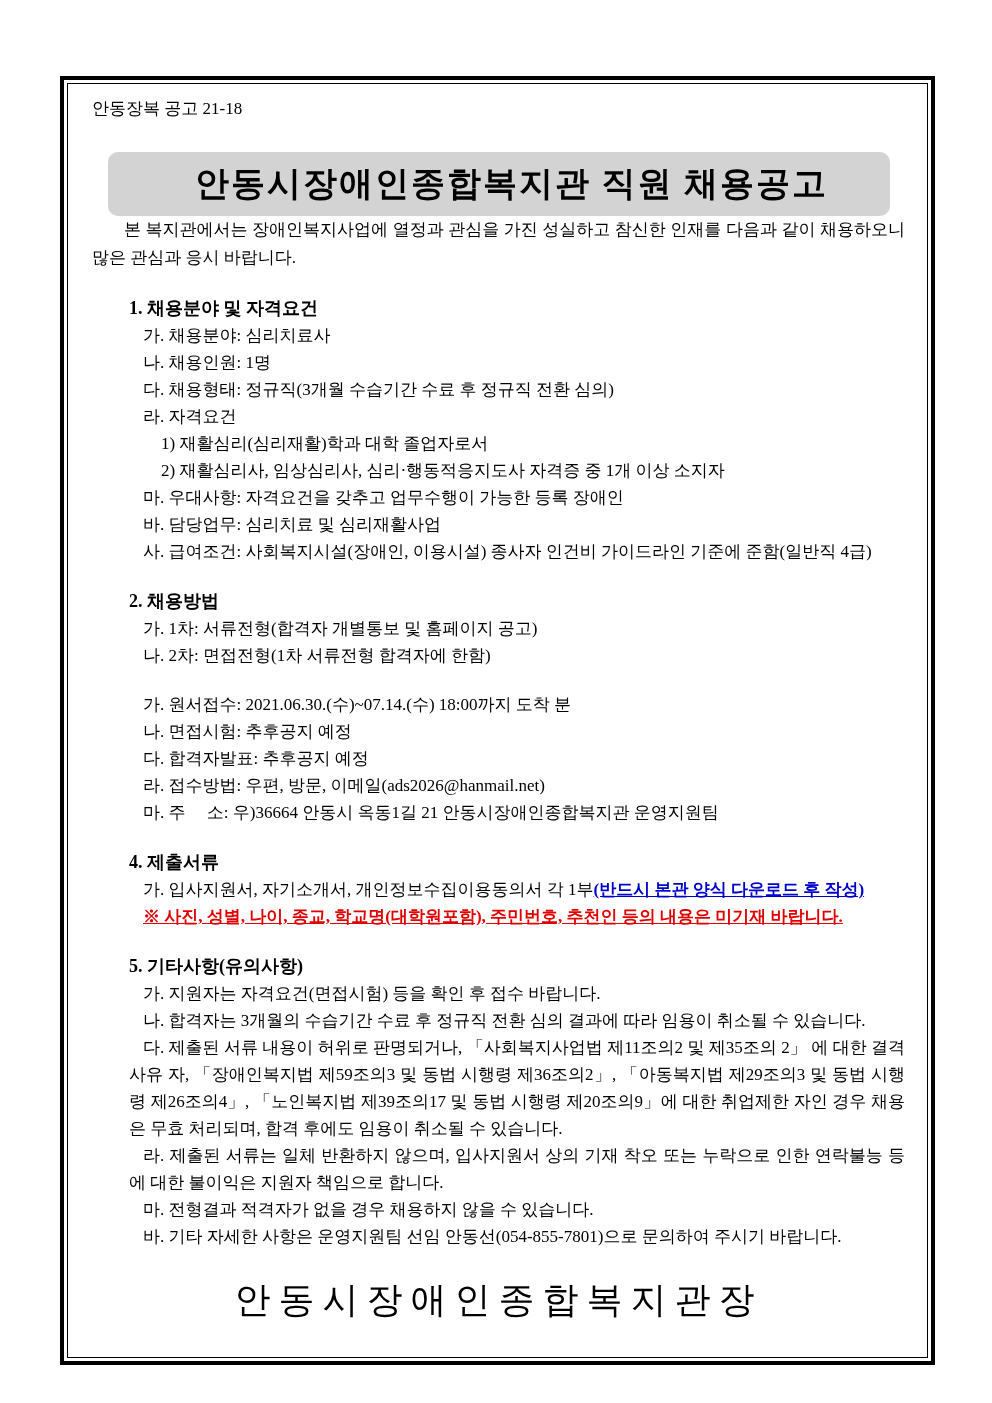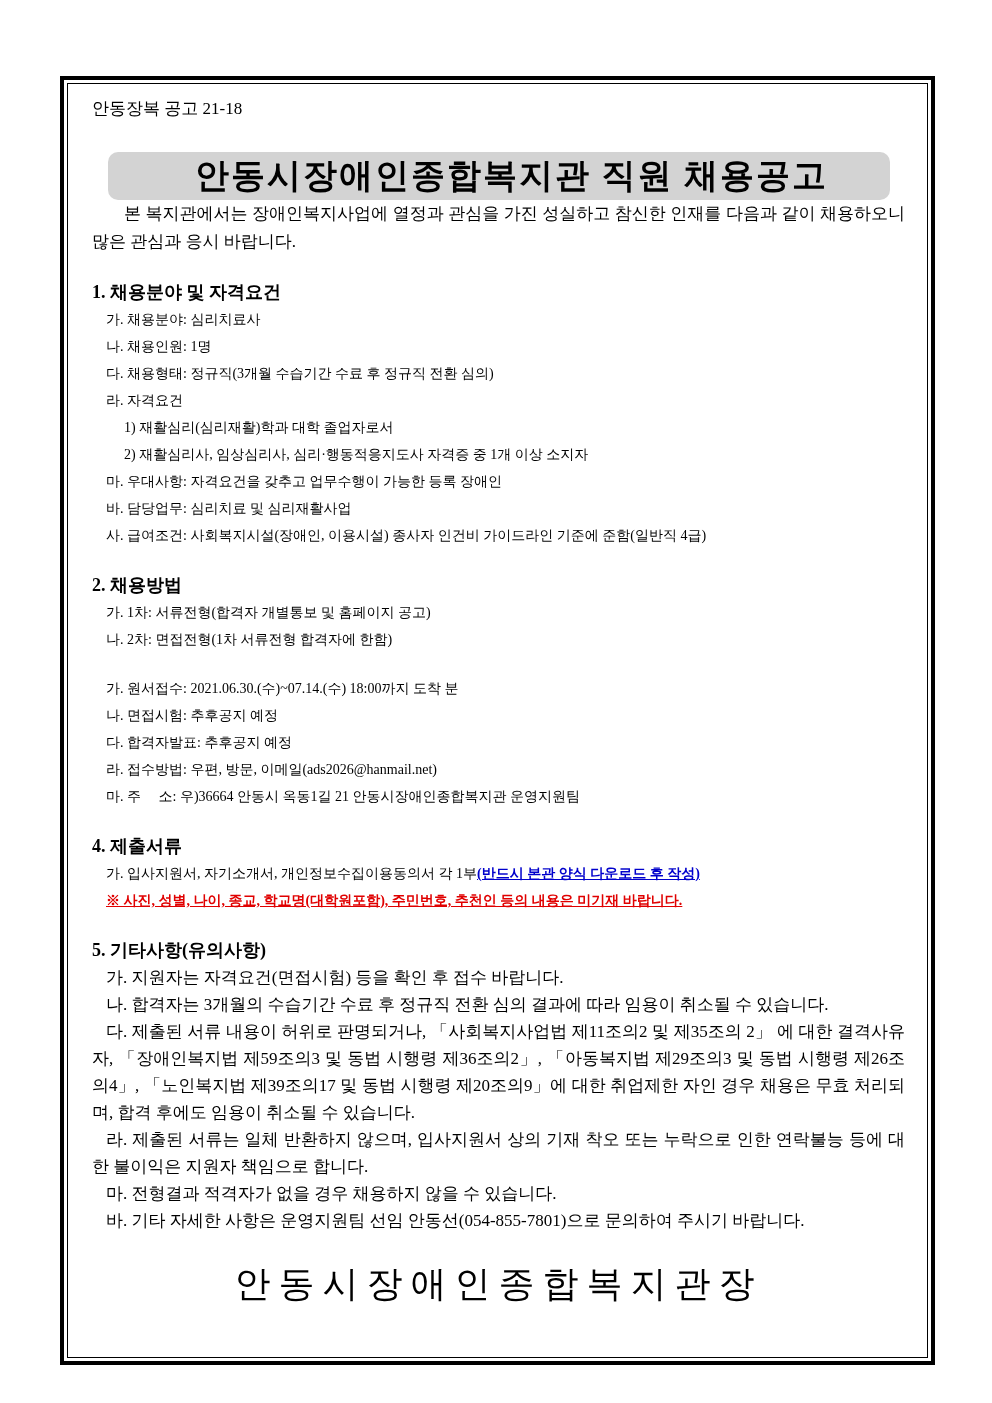--- a/index.html
+++ b/index.html
@@ -19,40 +19,40 @@
   }
   .doc-inner {
     width: 100%; height: 100%;
     border: 1px solid #000;
     padding: 14px 22px 0 24px;
     overflow: hidden;
   }
   .notice-no { font-size: 17px; line-height: 22px; }
   .title-banner {
     margin: 32px auto 0 auto;
-    width: 782px; height: 48px;
+    width: 782px; height: 64px;
     background: var(--title-background, #d3d3d3);
     border-radius: 10px;
     display: flex; align-items: center; justify-content: center; padding-left: 26px;
   }
   .title-banner .title-text {
     font-size: 34px; font-weight: bold; letter-spacing: 2px;
     white-space: nowrap;
   }
   .intro {
     font-size: 17px; line-height: 28px;
     text-indent: 32px;
     text-align: justify; word-break: break-all;
   }
-  section { margin-top: 22px; }
+  section { margin-top: 22px; margin-left: 37px; }
   .sec-heading {
     font-size: 18px; font-weight: bold; line-height: 28px;
   }
   .item {
-    font-size: 14px; line-height: 27px;
+    font-size: 17px; line-height: 27px;
     text-indent: 14px;
     white-space: pre-wrap;
   }
   .subitem { text-indent: 32px; }
   .para {
     font-size: 17px; line-height: 27px;
     text-indent: 14px;
     text-align: justify; word-break: break-all;
   }
   .emph-blue {

